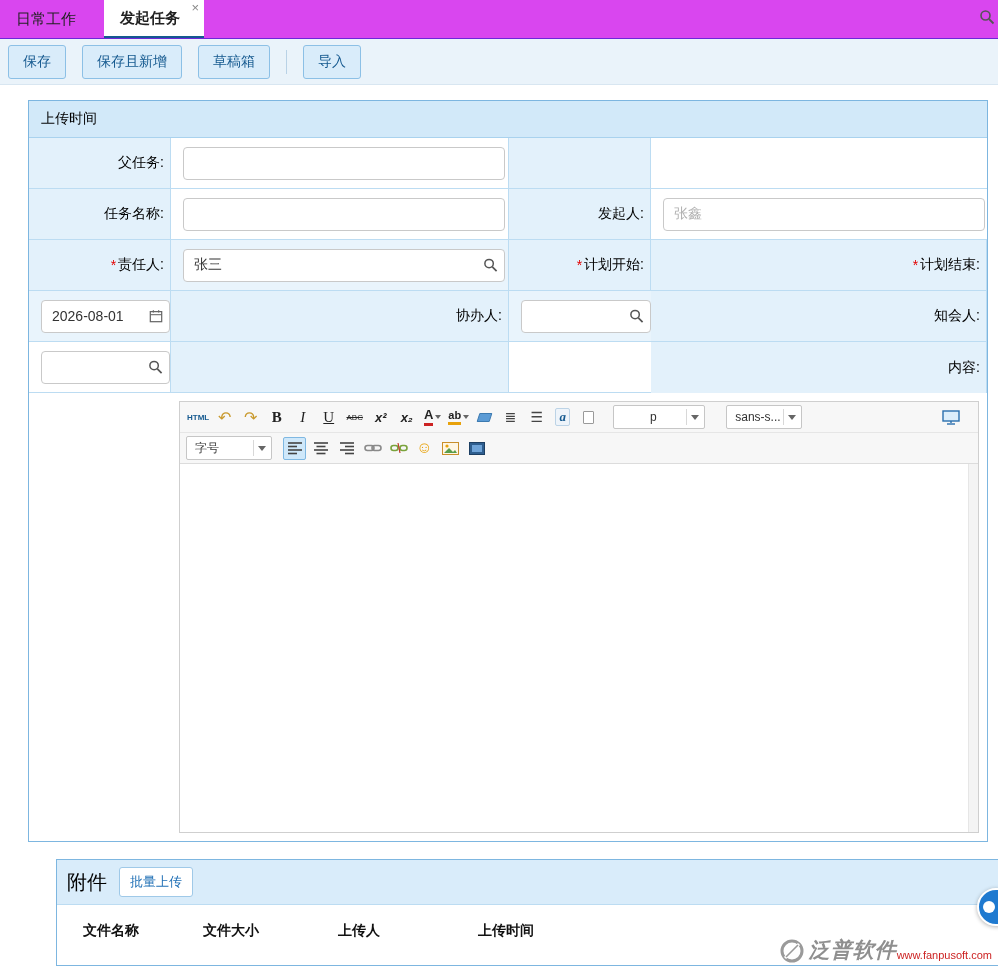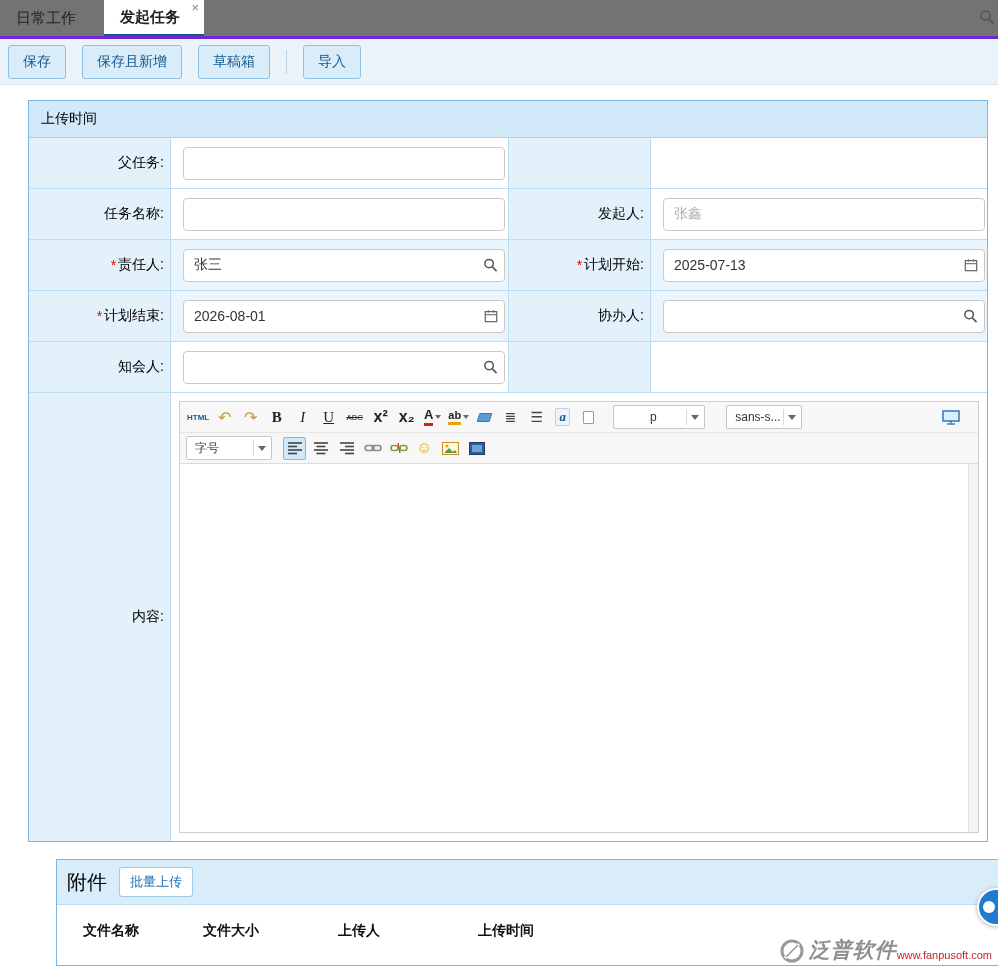--- a/index.html
+++ b/index.html
@@ -1,21 +1,21 @@
 <!DOCTYPE html>
 <html><head>
 <meta charset="utf-8">
 <style>
   * { margin:0; padding:0; box-sizing:border-box; }
   body {
     width:998px; height:967px; margin:0; overflow:hidden; position:relative;
     font-family:"Liberation Sans","DejaVu Sans",sans-serif; background:#fff; color:#222;
   }
   
-  .tabbar { height:39px; background:#737373; display:flex; align-items:stretch; position:relative; border-bottom:3px solid #6d28d9;text-align:right; }
+  .tabbar { height:39px; background:#d946ef; display:flex; align-items:stretch; position:relative; border-bottom:1px solid #6d28d9;text-align:right; }
   .tab { display:flex; align-items:center; padding:0 16px; font-size:15px; color:#222; cursor:pointer; }
   .tab.active { background:#fff; font-weight:bold; margin-left:12px; position:relative; border-bottom:2px solid #15598f; padding-right:24px; }
   .tab-close { position:absolute; top:1px; right:5px; font-size:13px; color:#888; font-weight:normal; line-height:1; cursor:pointer; }
   .topsearch { position:absolute; right:3px; top:9px; cursor:pointer; display:flex; }
   
   .toolbar { height:46px; background:#eaf3fa; display:flex; align-items:center; padding:0 8px; border-bottom:1px solid #d8e6f1; }
   .btn { background:#d9ecfa; border:1px solid #8cc0e6; color:#15598f; font-size:14px; padding:7px 14px; border-radius:3px; margin-right:16px; cursor:pointer; font-family:inherit; }
   .vdiv { width:1px; height:24px; background:#b9d2e6; margin-right:16px; }
   
   .main { padding:15px 10px 0 28px; }
@@ -41,21 +41,21 @@
   .tb1 { border-bottom:1px solid #e6e6e6; }
   .tb2 { border-bottom:1px solid #dcdcdc; }
   .ti { min-width:23px; height:23px; display:flex; align-items:center; justify-content:center; font-size:13px; color:#222; border:1px solid transparent; border-radius:2px; cursor:pointer; }
   .ti.active { background:#cfe8fa; border-color:#7fb8e2; }
   .g-html { font-size:8px; font-weight:bold; color:#15598f; }
   .g-hist { color:#c99a2e; font-size:16px; }
   .g-b { font-weight:bold; font-family:"Liberation Serif",serif; font-size:15px; }
   .g-i { font-style:italic; font-family:"Liberation Serif",serif; font-size:15px; }
   .g-u { text-decoration:underline; font-family:"Liberation Serif",serif; font-size:15px; }
   .g-strike { font-size:8px; font-weight:normal; text-decoration:line-through; }
-  .g-supsub { font-weight:bold; font-size:16px; }
+  .g-supsub { font-weight:bold; font-size:13px; font-style:italic; }
   .g-A { font-weight:bold; border-bottom:3px solid #cc2222; line-height:1.1; font-size:13px; }
   .g-ab { border-bottom:3px solid #e8a20c; font-size:11px; font-weight:bold; line-height:1.2; }
   .caret-mini { width:0; height:0; border-left:3px solid transparent; border-right:3px solid transparent; border-top:4px solid #666; margin-left:2px; }
   .eraser-shape { width:13px; height:9px; background:#5b9bd5; border:1px solid #3c7ab0; transform:skewX(-18deg); border-radius:1px; }
   .doc-shape { width:11px; height:13px; background:#fff; border:1px solid #9a9a9a; border-radius:1px; }
   .g-list { font-size:14px; color:#444; }
   .g-anchor { color:#15598f; font-weight:bold; font-style:italic; font-family:"Liberation Serif",serif; font-size:13px; background:#eef4fa; border:1px solid #bcd3e6; padding:0 3px; border-radius:2px; line-height:1.3; }
   .g-emoji { color:#e8a20c; font-size:16px; }
   .dd { display:flex; align-items:center; height:24px; border:1px solid #c6c6c6; background:#fff; border-radius:2px; font-size:12px; color:#333; padding:0 5px 0 8px; cursor:pointer; }
   .dd .val { flex:1; white-space:nowrap; overflow:hidden; }
@@ -159,33 +159,20 @@
                 <circle cx="6.5" cy="6.5" r="4.5" fill="none" stroke="#555" stroke-width="1.6"></circle>
                 <line x1="10" y1="10" x2="14.5" y2="14.5" stroke="#555" stroke-width="1.8"></line>
               </svg>
           </span>
         </span>
       </div>
       <div class="cell lc">
         <span class="star">*</span>
         <span>计划开始:</span>
       </div>
-      <div class="cell fc tint last-col">
-        <span class="inp-wrap">
-          <input class="inp" type="text" value="2025-07-13" style="">
-          <span class="inp-icon">
-            <svg width="14" height="14" viewBox="0 0 16 16">
-                <rect x="1.5" y="3" width="13" height="11.5" fill="none" stroke="#666" stroke-width="1.4"></rect>
-                <line x1="1.5" y1="6.5" x2="14.5" y2="6.5" stroke="#666" stroke-width="1.2"></line>
-                <line x1="5" y1="1.5" x2="5" y2="4" stroke="#666" stroke-width="1.4"></line>
-                <line x1="11" y1="1.5" x2="11" y2="4" stroke="#666" stroke-width="1.4"></line>
-              </svg>
-          </span>
-        </span>
-      </div>
 
       <div class="cell lc">
         <span class="star">*</span>
         <span>计划结束:</span>
       </div>
       <div class="cell fc tint">
         <span class="inp-wrap">
           <input class="inp" type="text" value="2026-08-01" style="">
           <span class="inp-icon">
             <svg width="14" height="14" viewBox="0 0 16 16">

